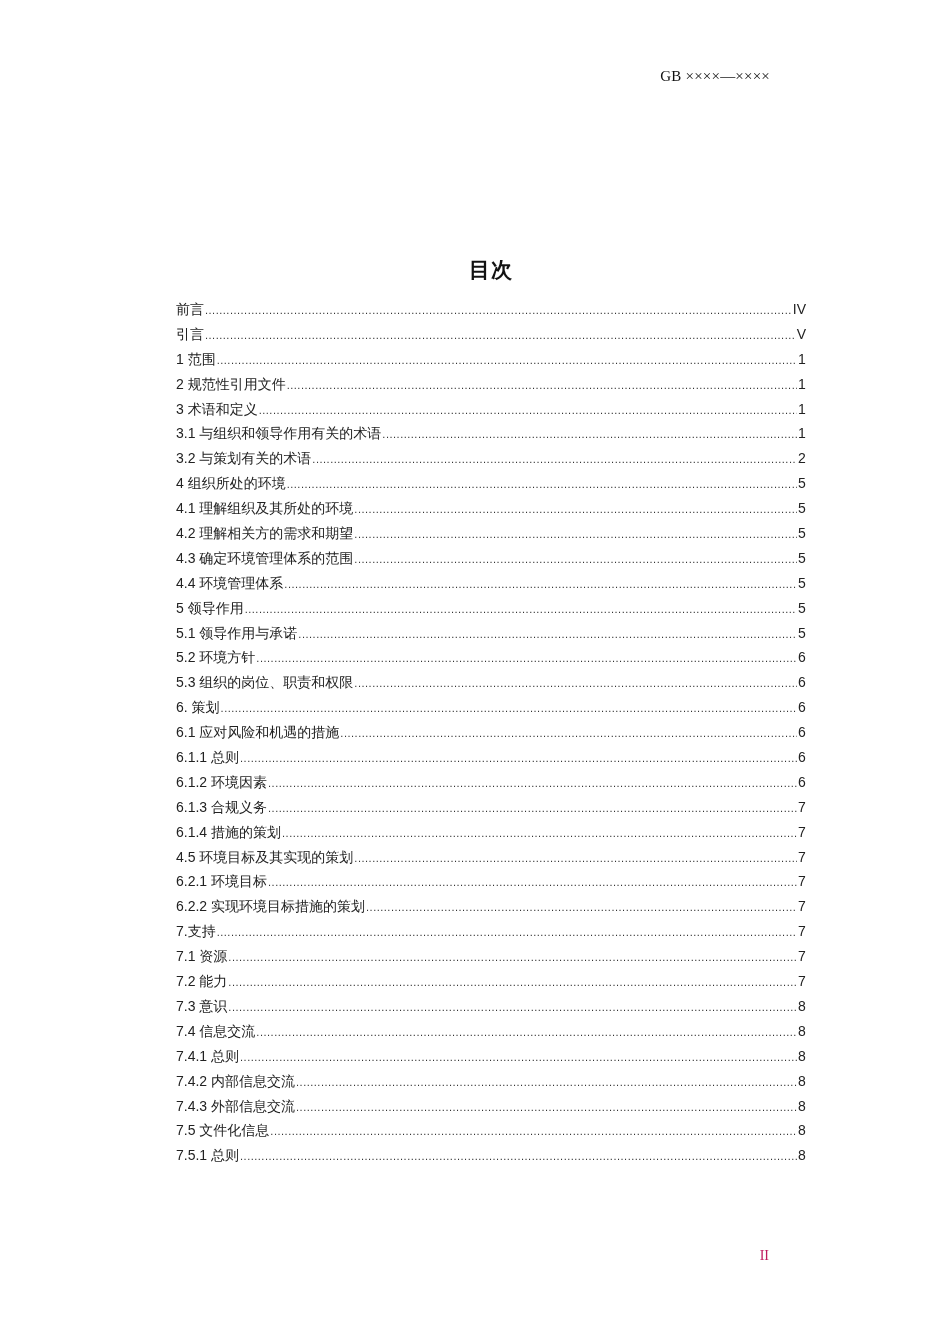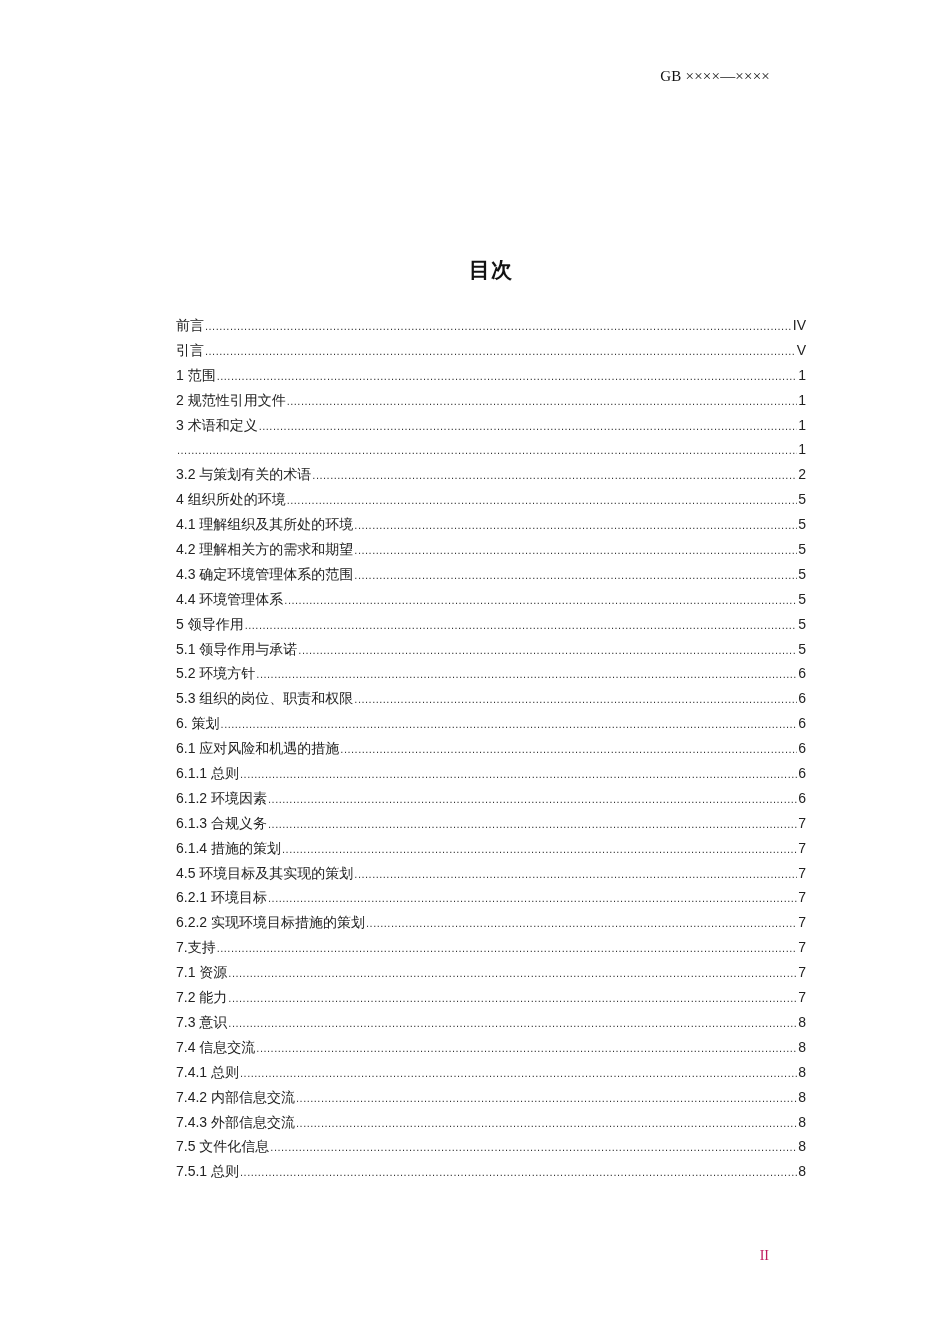--- a/index.html
+++ b/index.html
@@ -37,21 +37,21 @@
       left: 16px;
       width: 950px;
       text-align: center;
       font-size: 21px;
       font-weight: bold;
       letter-spacing: 1px;
       color: #111;
     }
     .toc {
       position: absolute;
-      top: 313px;
+      top: 297px;
       left: 176px;
       width: 630px;
     }
     .toc-row {
       display: flex;
       align-items: baseline;
       height: 24.9px;
       font-size: 14px;
       line-height: 24.9px;
       white-space: nowrap;
@@ -68,21 +68,20 @@
       font-size: 11px;
       letter-spacing: 0.5px;
     }
     .toc-leader::before {
       content: "..................................................................................................................................................................................................................................................................................................";
     }
     .toc-page {
       flex: 0 0 auto;
       color: #222;
       min-width: 8px;
-      text-align: right;
     }
     .page-number {
       position: absolute;
       top: 1248px;
       right: 144px;
       font-family: "Liberation Serif", "DejaVu Serif", serif;
       font-size: 14px;
       color: #be185d;
     }
   </style>
@@ -114,20 +113,21 @@
         <span class="toc-label">2 规范性引用文件</span>
         <span class="toc-leader"></span>
         <span class="toc-page">1</span>
       </div>
       <div class="toc-row">
         <span class="toc-label">3 术语和定义</span>
         <span class="toc-leader"></span>
         <span class="toc-page">1</span>
       </div>
       <div class="toc-row">
+        <span class="toc-label">3.1 与组织和领导作用有关的术语</span>
         <span class="toc-leader"></span>
         <span class="toc-page">1</span>
       </div>
       <div class="toc-row">
         <span class="toc-label">3.2 与策划有关的术语</span>
         <span class="toc-leader"></span>
         <span class="toc-page">2</span>
       </div>
       <div class="toc-row">
         <span class="toc-label">4 组织所处的环境</span>

